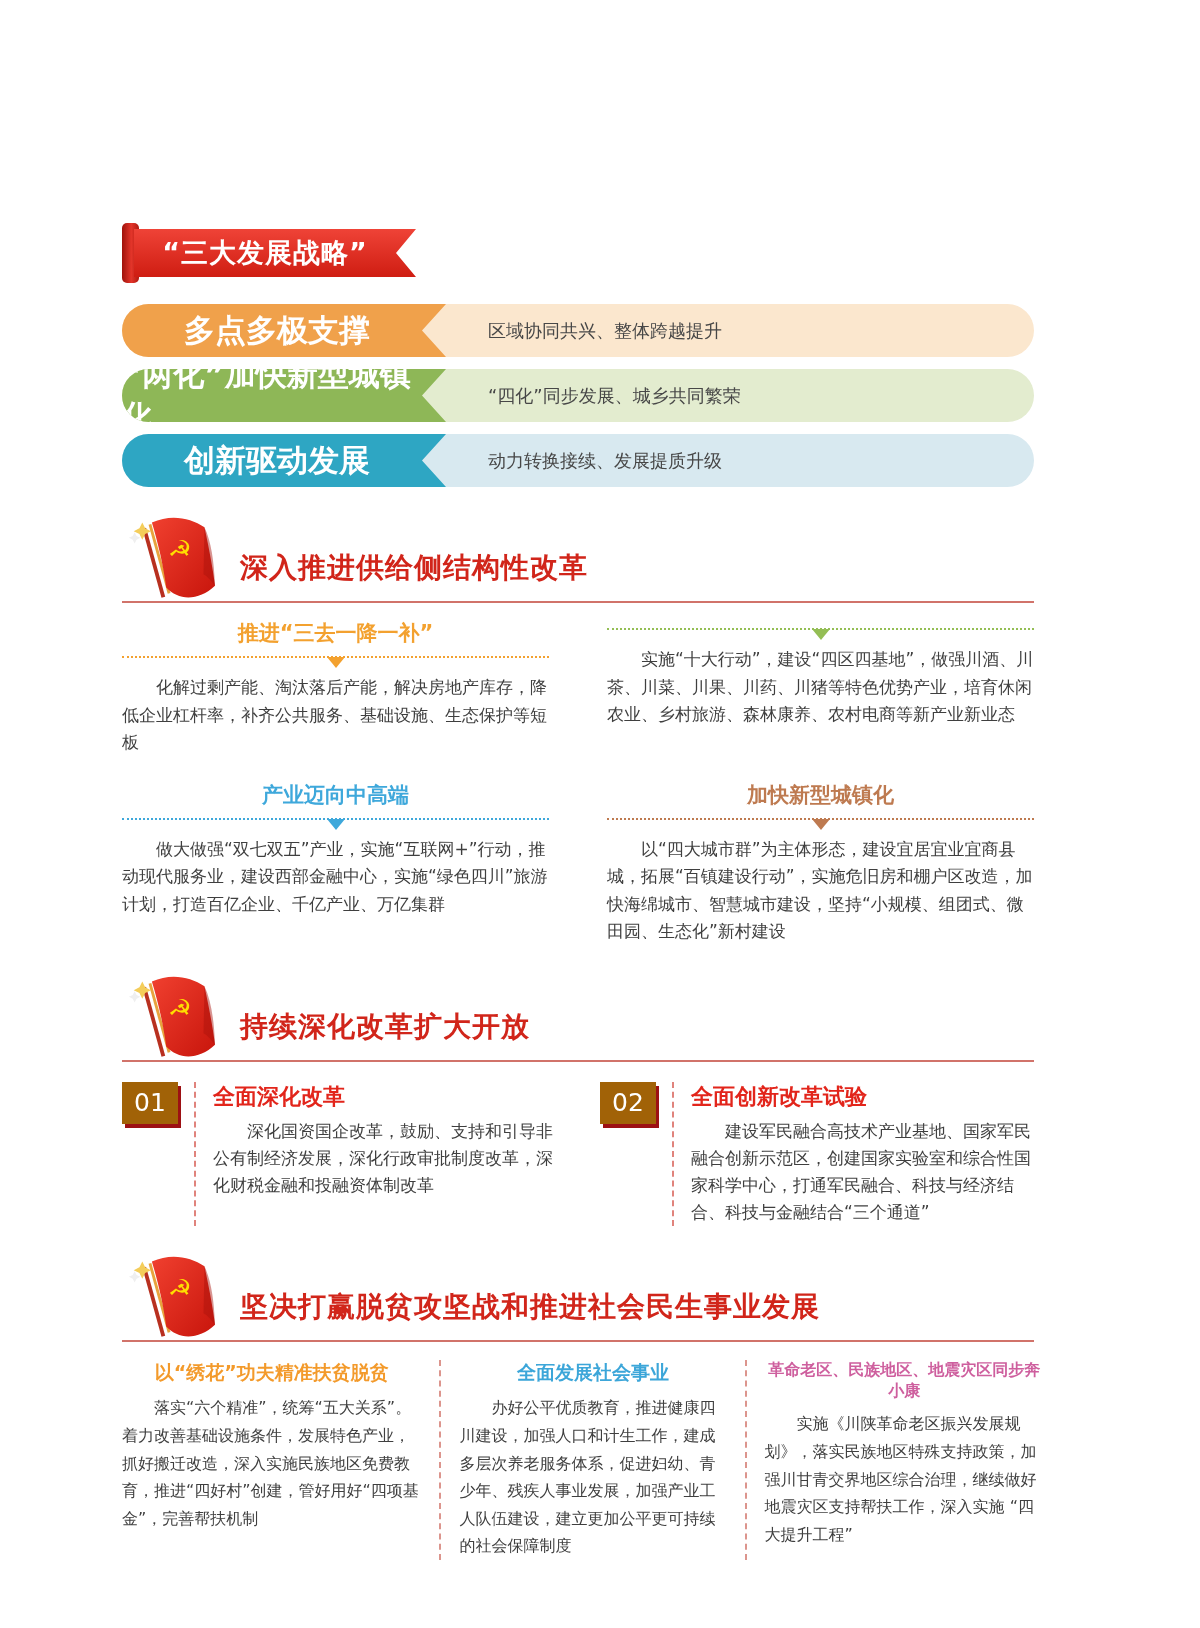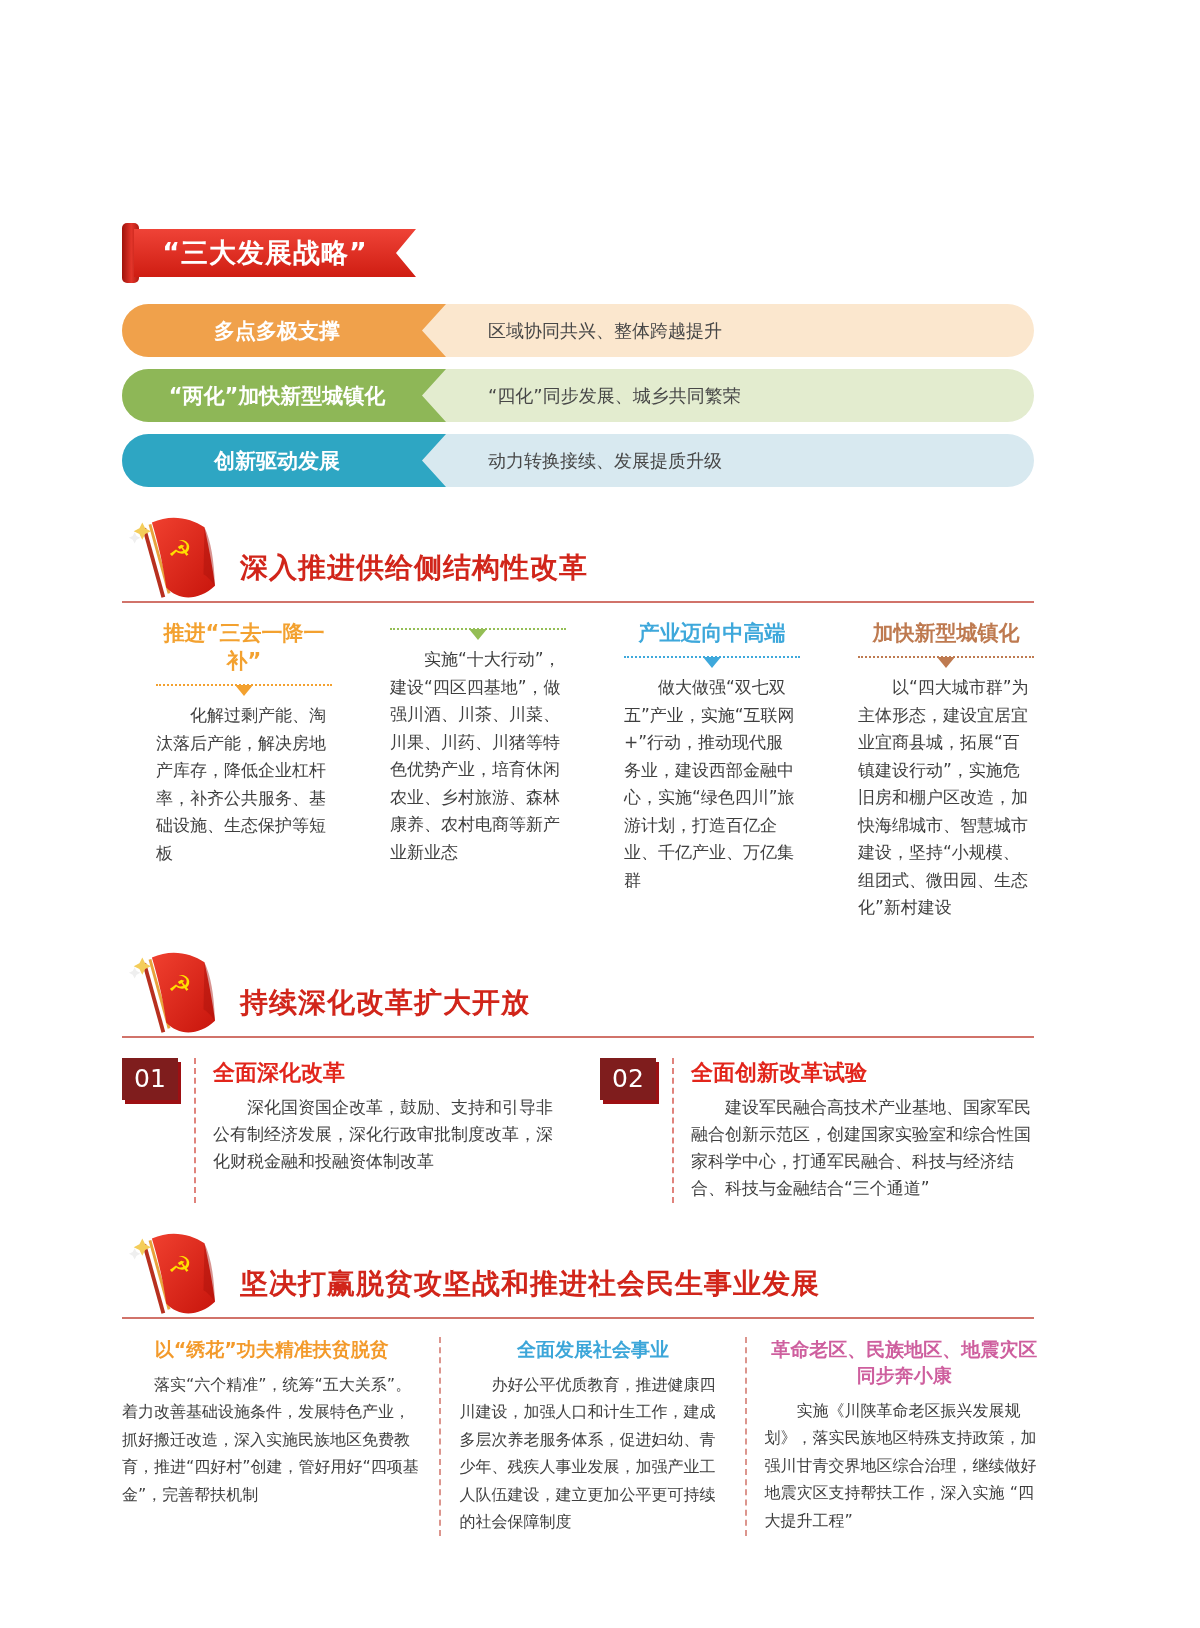--- a/index.html
+++ b/index.html
@@ -25,75 +25,75 @@
     display:flex; align-items:center; justify-content:center;
     padding:0 42px 0 22px;
   }
   .ribbon-band span { color:#fff; font-size:27px; font-weight:bold; letter-spacing:1px; }
 
   
   .bars { margin-top:20px; display:flex; flex-direction:column; gap:12px; }
   .bar { display:flex; height:53px; border-radius:27px; overflow:hidden; background:var(--light); }
   .bar-label {
     width:324px; flex:none; background:var(--dark); color:#fff;
-    font-size:21px; font-weight:bold; display:flex; align-items:center; justify-content:center;
+    font-size:31px; font-weight:bold; display:flex; align-items:center; justify-content:center;
     clip-path:polygon(0 0,100% 0,calc(100% - 24px) 50%,100% 100%,0 100%);
     padding-right:14px;
   }
   .bar-desc { display:flex; align-items:center; margin-left:42px; font-size:18px; color:#474747; }
   .bar.t-orange { --dark:#F0A14B; --light:#FBE7CE; }
   .bar.t-green  { --dark:#8EB757; --light:#E3ECCF; }
   .bar.t-teal   { --dark:#2EA6C3; --light:#D8E9F0; }
 
   
   .sec-head {
     margin-top:26px; display:flex; align-items:flex-end; gap:20px;
     border-bottom:2px solid #d1736a; padding-bottom:2px;
   }
   .flag-icon { width:98px; height:88px; flex:none; margin-bottom:-2px; }
   .sec-title { font-size:28px; font-weight:bold; color:#d1251a; letter-spacing:1px; padding-bottom:12px; }
 
   
-  .grid2 { display:grid; grid-template-columns:1fr 1fr 1fr 1fr; column-gap:58px; row-gap:24px; margin-top:16px;margin-left:34px; }
+  .grid2 { display:grid; grid-template-columns:1fr 1fr; column-gap:58px; row-gap:24px; margin-top:16px; }
   .block h3 { text-align:center; font-size:21px; color:var(--c); font-weight:bold; }
   .dotline { position:relative; border-top:2px dotted var(--c); margin:9px 0 16px; }
   .dotline i {
     position:absolute; top:-1px; left:50%; transform:translateX(-50%);
     width:0; height:0; border:9px solid transparent; border-top:11px solid var(--c);
   }
   .block p { font-size:17px; line-height:1.62; text-indent:2em; }
   .block.h-orange { --c:#F3A12F; }
   .block.h-green  { --c:#94BE55; }
   .block.h-blue   { --c:#3EA8DB; }
   .block.h-brown  { --c:#BE7A50; }
 
   
   .items { display:grid; grid-template-columns:1fr 1fr; column-gap:44px; row-gap:26px; margin-top:20px; }
   .item { display:flex; align-items:stretch; }
   .item.full { grid-column:1 / -1; }
   .badge {
     width:56px; height:42px; flex:none; margin-right:16px;
-    background:#7f1d1d; color:#fff; font-size:25px;
+    background:#a16207; color:#fff; font-size:25px;
     display:flex; align-items:center; justify-content:center;
     box-shadow:3px 4px 0 #9d1013;
   }
   .item-body { border-left:2px dashed #e0837c; padding-left:17px; flex:1; }
   .item-body h3 { color:#e2251b; font-size:22px; font-weight:bold; margin-bottom:6px; }
   .item-body p { font-size:17px; line-height:1.6; text-indent:2em; }
 
   
   .grid3 { display:grid; grid-template-columns:1.04fr 1fr 1.04fr; margin-top:18px; width:940px; }
   .col { padding:0 18px; }
   .col:first-child { padding-left:0; }
   .col + .col { border-left:2px dashed #dc958d; }
   .col h3 { text-align:center; font-weight:bold; margin-bottom:8px; }
   .col p { font-size:16px; line-height:1.72; text-indent:2em; }
   .col.c1 h3 { color:#F39A2B; font-size:19px; }
   .col.c2 h3 { color:#3CA6D9; font-size:19px; }
-  .col.c3 h3 { color:#CE5F9E; font-size:19px; }
+  .col.c3 h3 { color:#CE5F9E; font-size:16px; }
 </style>
 </head>
 <body>
 
 <div class="content">
 
   <div class="ribbon-wrap">
     <div class="ribbon-fold"></div>
     <div class="ribbon-band">
       <span>“三大发展战略”</span>

